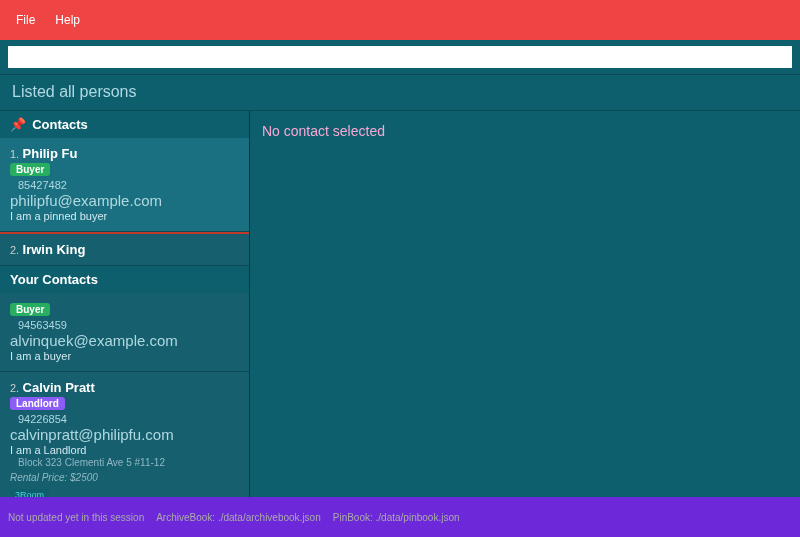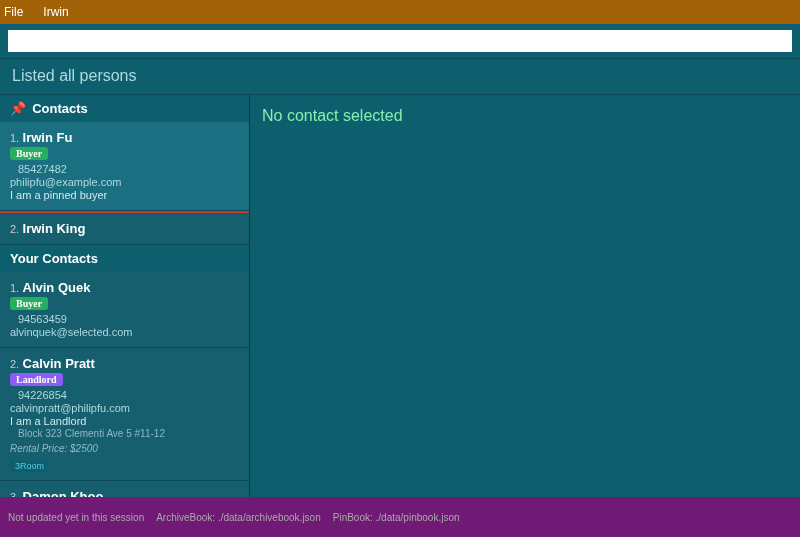--- a/index.html
+++ b/index.html
@@ -8,25 +8,25 @@
       background: #0d5f6e;
       width: 800px;
       height: 537px;
       overflow: hidden;
       color: #ffffff;
       font-size: 12px;
     }
 
     
     #menu-bar {
-      background: #a16207;
+      background: #ef4444;
       display: flex;
       align-items: center;
-      height: 24px;
-      padding: 0 0;
+      height: 40px;
+      padding: 0 12px;
       gap: 12px;
     }
     .menu-item {
       color: #fff;
       font-size: 12px;
       cursor: pointer;
       padding: 2px 4px;
     }
 
     
@@ -100,56 +100,55 @@
       color: #fff;
     }
 
     .badge {
       display: inline-block;
       padding: 1px 6px;
       border-radius: 3px;
       font-size: 10px;
       font-weight: bold;
       margin: 2px 0;
-      font-family: Liberation Serif, serif;
     }
     .badge-buyer { background: #27ae60; color: #fff; }
     .badge-landlord { background: #8b5cf6; color: #fff; }
 
     .contact-phone { font-size: 11px; color: #b0d8e0; margin: 1px 8px; }
-    .contact-email { font-size: 11px; color: #b0d8e0; margin: 1px 0; }
+    .contact-email { font-size: 15px; color: #b0d8e0; margin: 1px 0; }
     .contact-note { font-size: 11px; color: #d0e8ee; margin: 1px 0; }
     .contact-address { font-size: 10px; color: #90b8c4; margin: 1px 8px; }
     .contact-rental { font-size: 10px; color: #90b8c4; margin: 4px 0; font-style: italic; }
     .contact-room-badge {
       display: inline-block;
       background: #0d5f6e;
       color: #4dd0e1;
       font-size: 9px;
       padding: 1px 5px;
       border-radius: 3px;
       margin-top: 2px;
     }
 
     
     #right-panel {
       flex: 1;
       background: #0d5f6e;
       padding: 12px;
-      color: #86efac;
-      font-size: 16px;
+      color: #f9a8d4;
+      font-size: 14px;
     }
 
     
     #bottom-bar {
       position: fixed;
       bottom: 0;
       left: 0;
       width: 800px;
-      background: #701a75;
+      background: #6d28d9;
       color: #aaa;
       font-size: 10px;
       padding: 20px 8px;
       display: flex;
       gap: 12px;
       height: 24px;
       align-items: center;
     }
 
     
@@ -162,21 +161,21 @@
       height: 2px;
       background: #c0392b;
       margin: 0;
     }
   </style>
 </head>
 <body>
 
 <div id="menu-bar">
   <span class="menu-item">File</span>
-  <span class="menu-item">Irwin</span>
+  <span class="menu-item">Help</span>
 </div>
 
 <div id="search-bar">
   <input type="text" id="search-input" style="">
 </div>
 
 <div id="status-message">
   <span>Listed all persons</span>
 </div>
 
@@ -185,21 +184,21 @@
   <div id="left-panel">
 
     <div class="section-header">
       <span>📌</span>
       <span>Contacts</span>
     </div>
 
     <div class="contact-item selected">
       <div>
         <span class="contact-number">1.</span>
-        <span class="contact-name">Irwin Fu</span>
+        <span class="contact-name">Philip Fu</span>
       </div>
       <div><span class="badge badge-buyer">Buyer</span></div>
       <div class="contact-phone">85427482</div>
       <div class="contact-email">philipfu@example.com</div>
       <div class="contact-note">I am a pinned buyer</div>
     </div>
 
     <div class="contacts-divider"></div>
 
     <div class="contact-item">
@@ -207,27 +206,24 @@
         <span class="contact-number">2.</span>
         <span class="contact-name">Irwin King</span>
       </div>
     </div>
 
     <div class="section-header">
       <span>Your Contacts</span>
     </div>
 
     <div class="contact-item">
-      <div>
-        <span class="contact-number">1.</span>
-        <span class="contact-name">Alvin Quek</span>
-      </div>
       <div><span class="badge badge-buyer">Buyer</span></div>
       <div class="contact-phone">94563459</div>
-      <div class="contact-email">alvinquek@selected.com</div>
+      <div class="contact-email">alvinquek@example.com</div>
+      <div class="contact-note">I am a buyer</div>
     </div>
 
     <div class="contact-item">
       <div>
         <span class="contact-number">2.</span>
         <span class="contact-name">Calvin Pratt</span>
       </div>
       <div><span class="badge badge-landlord">Landlord</span></div>
       <div class="contact-phone">94226854</div>
       <div class="contact-email">calvinpratt@philipfu.com</div>

